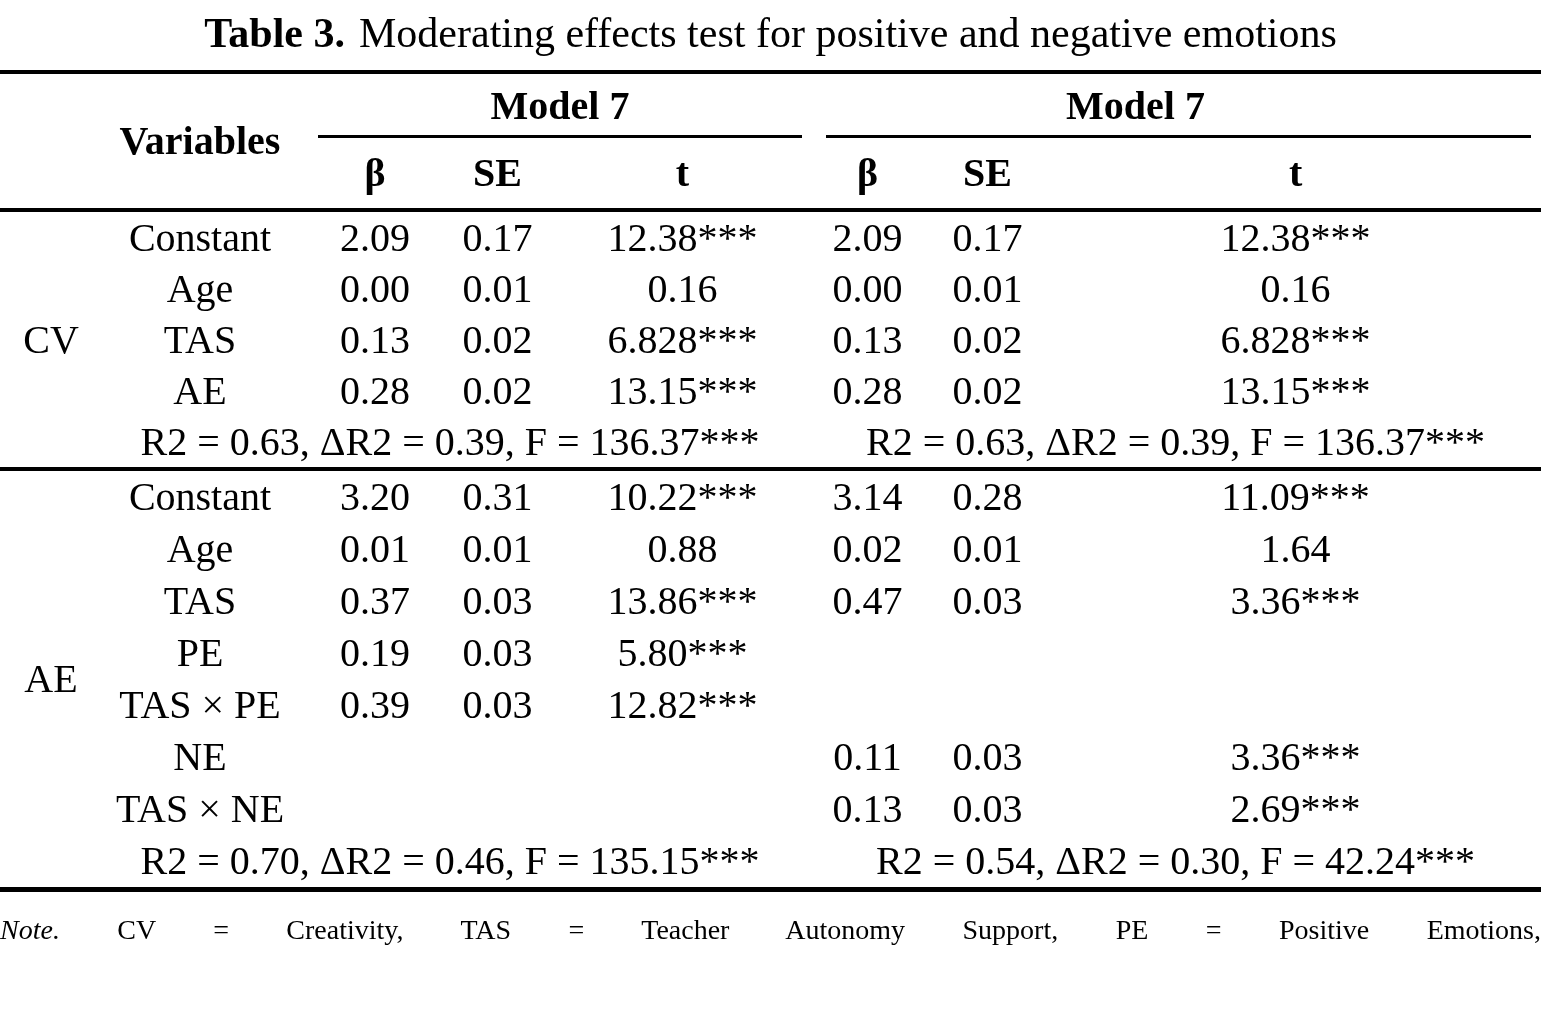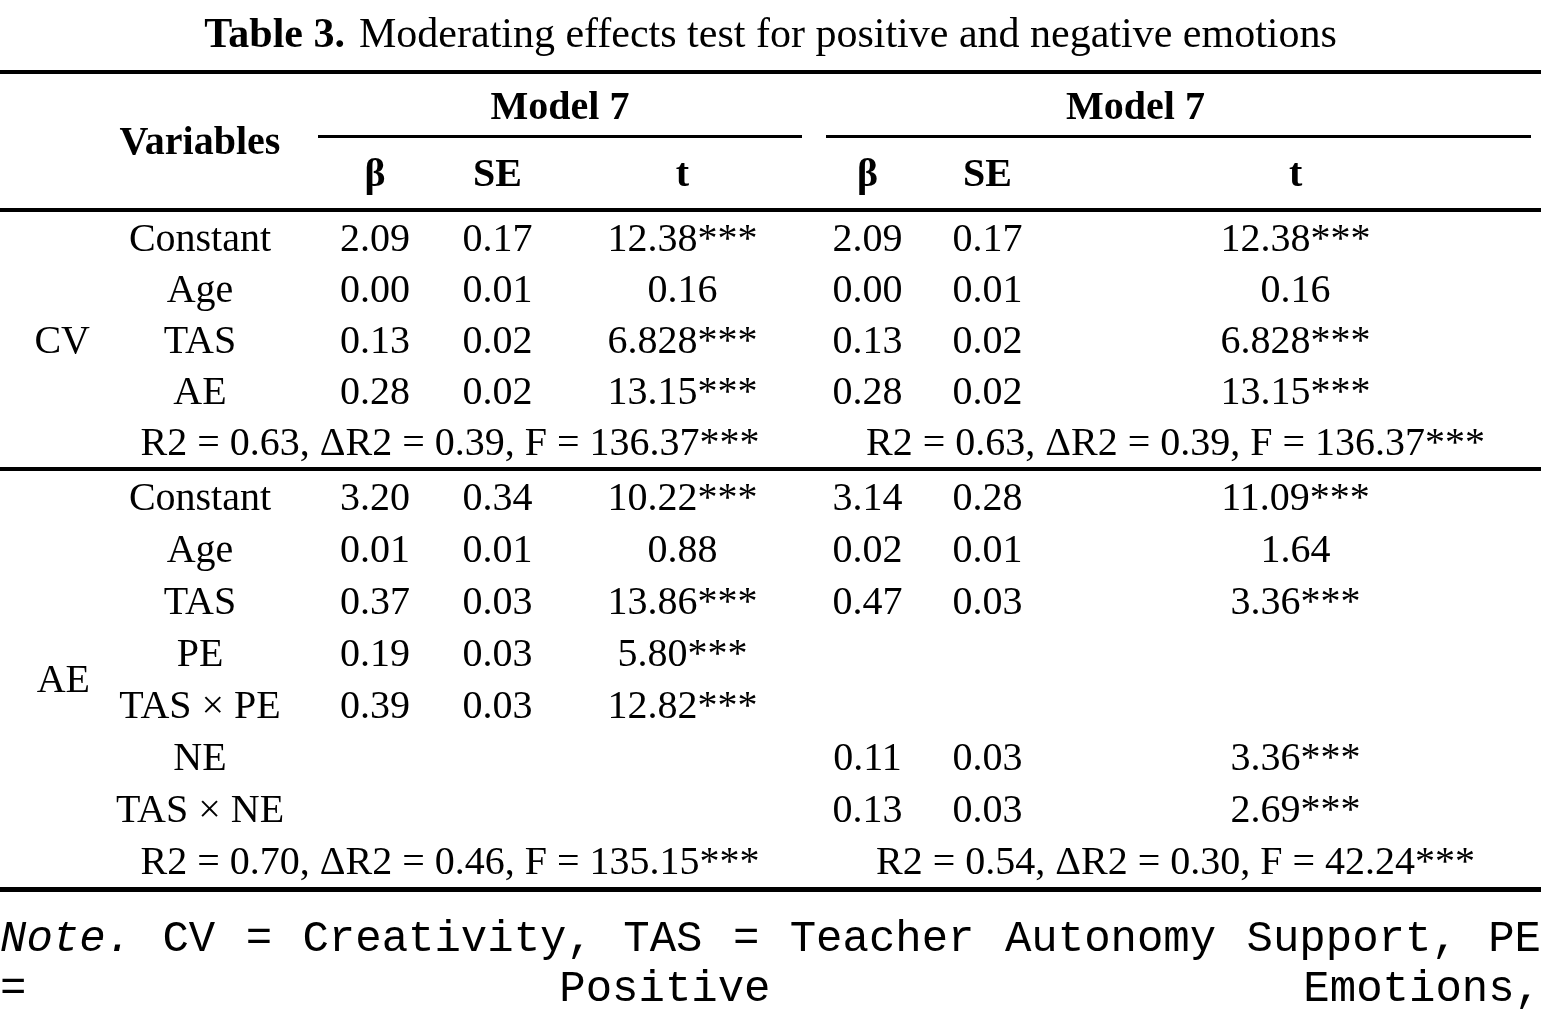--- a/index.html
+++ b/index.html
@@ -50,30 +50,29 @@
   }
   th.model-head-2::after {
     content: ""; position: absolute; left: 16px; right: 10px; bottom: 0;
     height: 3px; background: #000;
   }
   th.model-head-2 { padding-right: 80px; }
 
   tbody.cv-section td { height: 51px; }
   tbody.ae-section td { height: 52px; }
 
-  td.group-cell { text-align: right; padding-left: 12px; }
+  td.group-cell { text-align: center; padding-left: 12px; }
 
   tr.section-end td, td.group-cv { border-bottom: 4px solid #000; }
   tr.table-end td, td.group-ae { border-bottom: 5px solid #000; }
 
   .note {
-    font-size: 44px;
+    font-size: 28px;
     line-height: 50px;
-    margin-top: 22px;
-    font-family: Liberation Mono, monospace;
+    margin-top: 13px;
   }
   .note .note-line1 { text-align: justify; text-align-last: justify; }
   .note .note-line2 { text-align: left; }
 </style>
 </head>
 <body>
 
 <div class="page">
 
   <div class="table-title">
@@ -150,21 +149,21 @@
         <td colspan="4">R2 = 0.63, ΔR2 = 0.39, F = 136.37***</td>
         <td colspan="3">R2 = 0.63, ΔR2 = 0.39, F = 136.37***</td>
       </tr>
     </tbody>
 
     <tbody class="ae-section">
       <tr>
         <td rowspan="8" class="group-cell group-ae">AE</td>
         <td>Constant</td>
         <td>3.20</td>
-        <td>0.34</td>
+        <td>0.31</td>
         <td>10.22***</td>
         <td>3.14</td>
         <td>0.28</td>
         <td>11.09***</td>
       </tr>
       <tr>
         <td>Age</td>
         <td>0.01</td>
         <td>0.01</td>
         <td>0.88</td>

